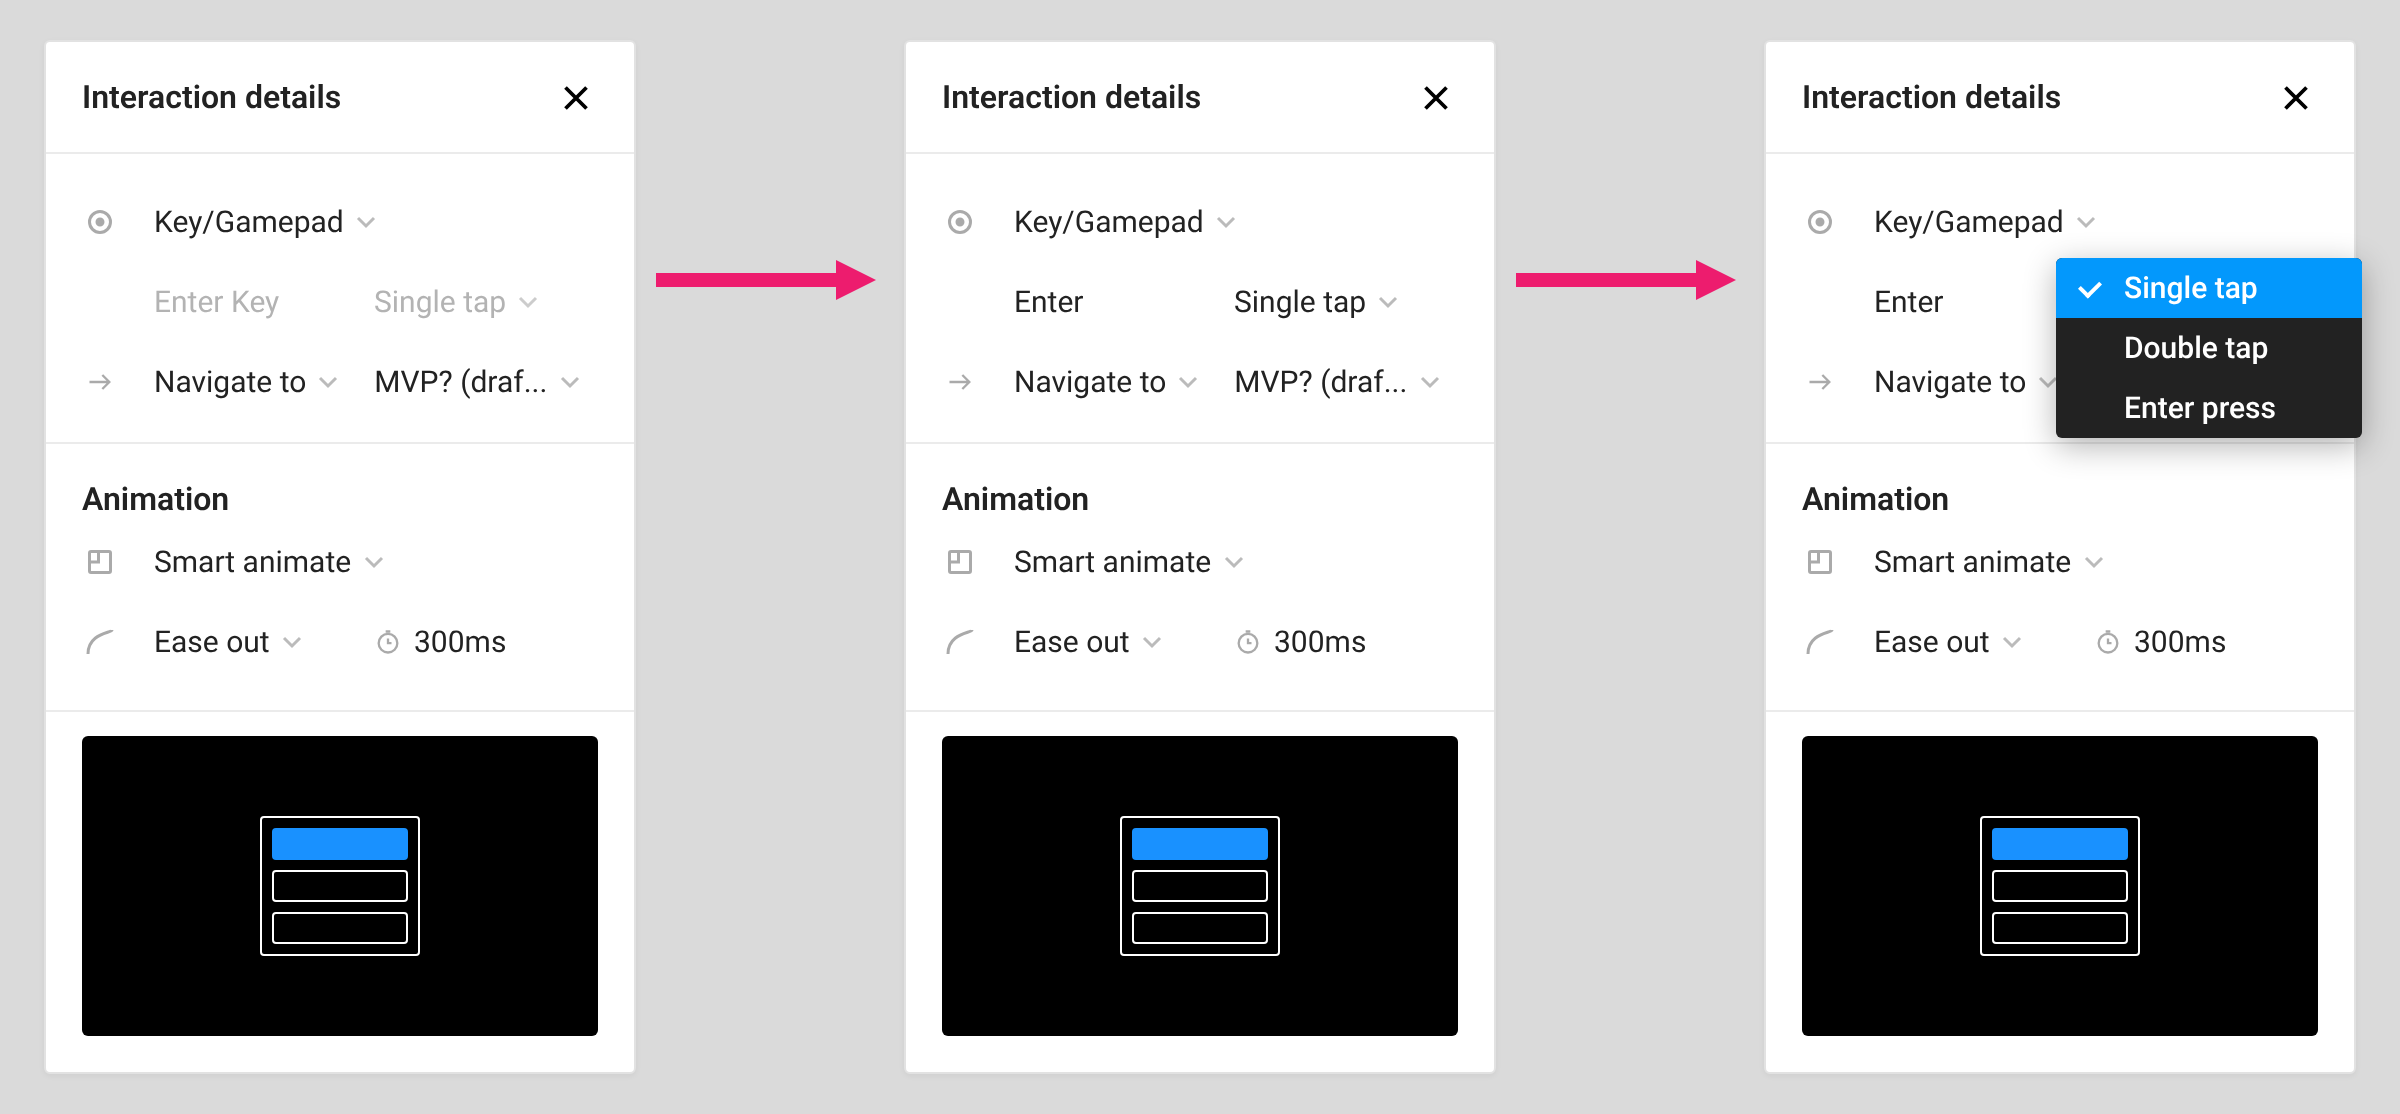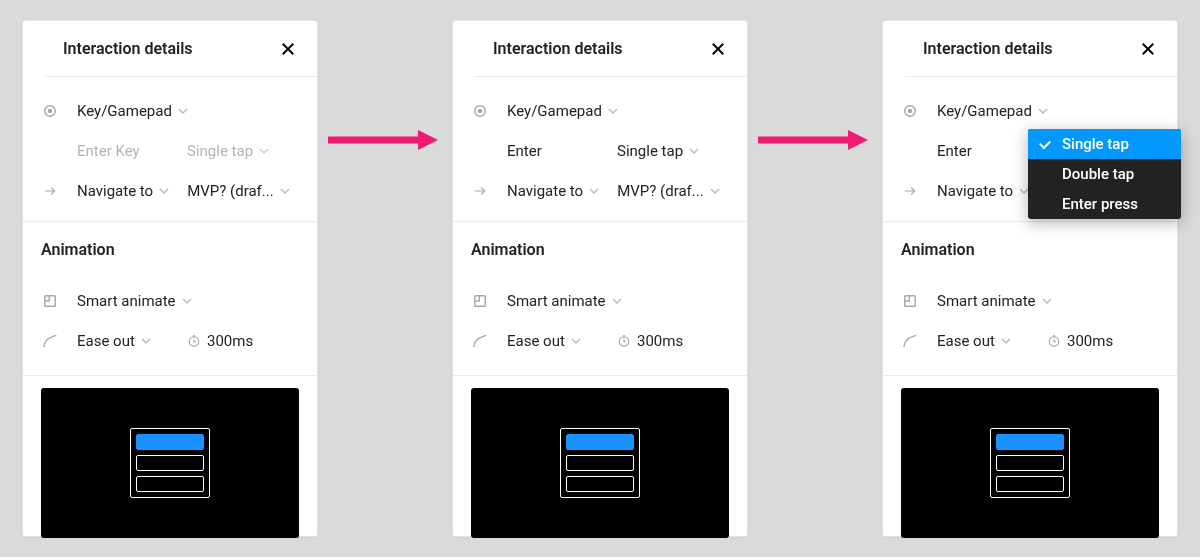--- a/index.html
+++ b/index.html
@@ -30,42 +30,41 @@
   .p2 { left: 452px; }
   .p3 { left: 882px; }
 
   .hdr {
     display: flex;
     justify-content: space-between;
     align-items: center;
     height: 56px;
     padding: 0 18px;
     border-bottom: 1px solid #ebebeb;
-    margin-left: 22px;
   }
   .hdr h1 { font-size: 16px; font-weight:600; margin:0; }
   .close-x {
     width: 22px; height: 22px; cursor: pointer;
     display:flex;align-items:center;justify-content:center;
   }
   .close-x svg { width: 18px; height:18px; }
 
   .section { padding: 14px 18px 4px; }
   .section.border-b { border-bottom: 1px solid #ebebeb; padding-bottom: 14px; }
   .row {
     display:flex; align-items:center; height: 40px;
     gap: 18px;
   }
   .row .icon { width: 18px; color:#888; flex:0 0 18px; display:flex;align-items:center;justify-content:center;}
   .row .lab { flex: 1 0 auto; display:flex;align-items:center; gap:6px;}
   .row .val { flex: 0 0 auto; min-width: 112px; display:flex;align-items:center; gap:6px; color:#222;}
   .lab.ghost, .val.ghost { color:#b3b3b3; }
   .chev { color:#b3b3b3; }
   .chev svg{width:10px;height:10px;}
-  .subtitle { font-weight:600; font-size:16px; margin:0 0 22px; padding-top:4px; }
+  .subtitle { font-weight:600; font-size:16px; margin:0 0 2px; padding-top:4px; }
 
   .preview {
     margin: 12px 18px 18px;
     height: 150px;
     background:#000;
     border-radius:3px;
     position:relative;
   }
   .preview-inner {
     position:absolute; left:50%; top:50%;

